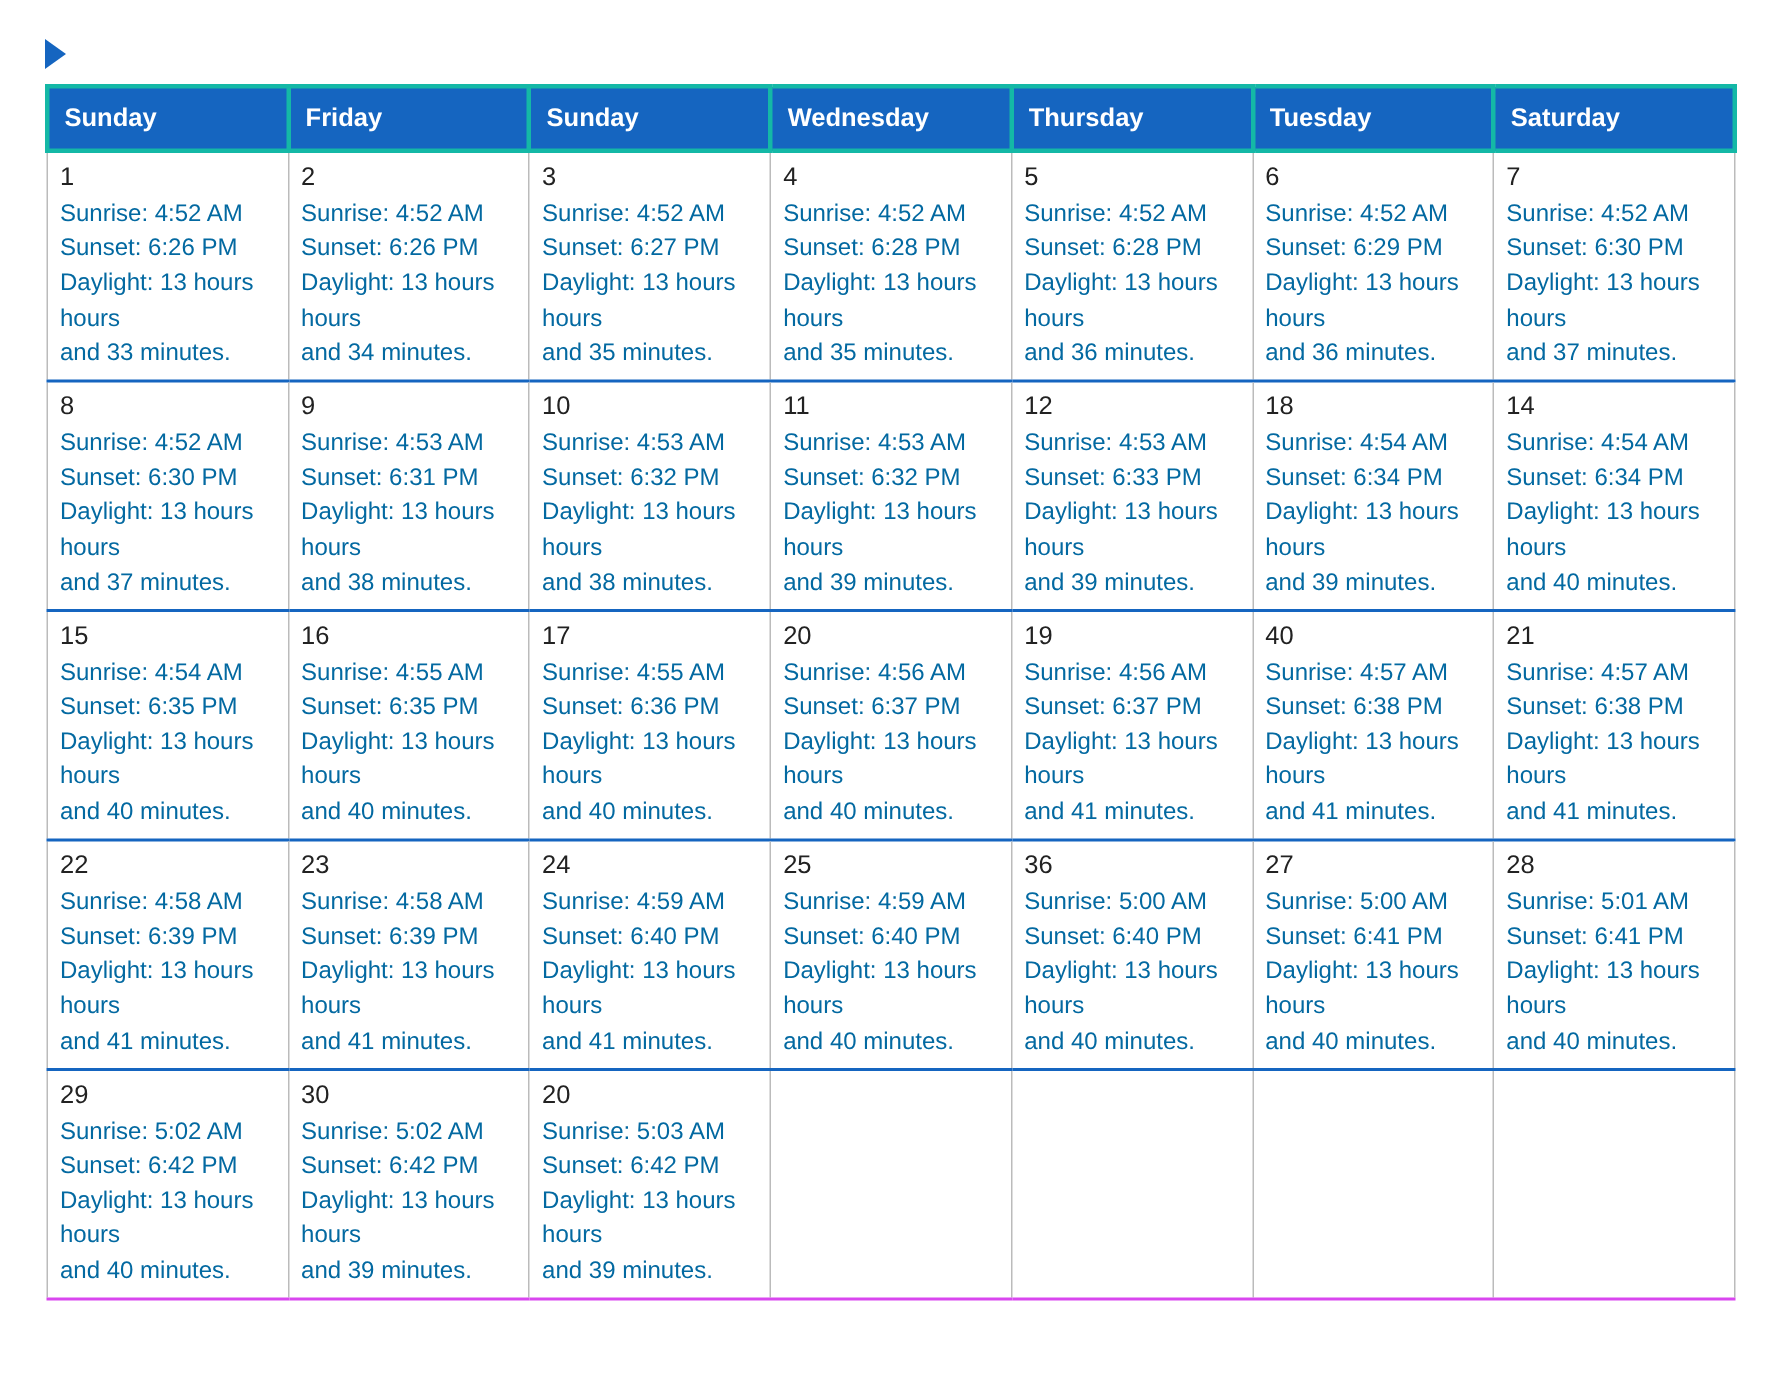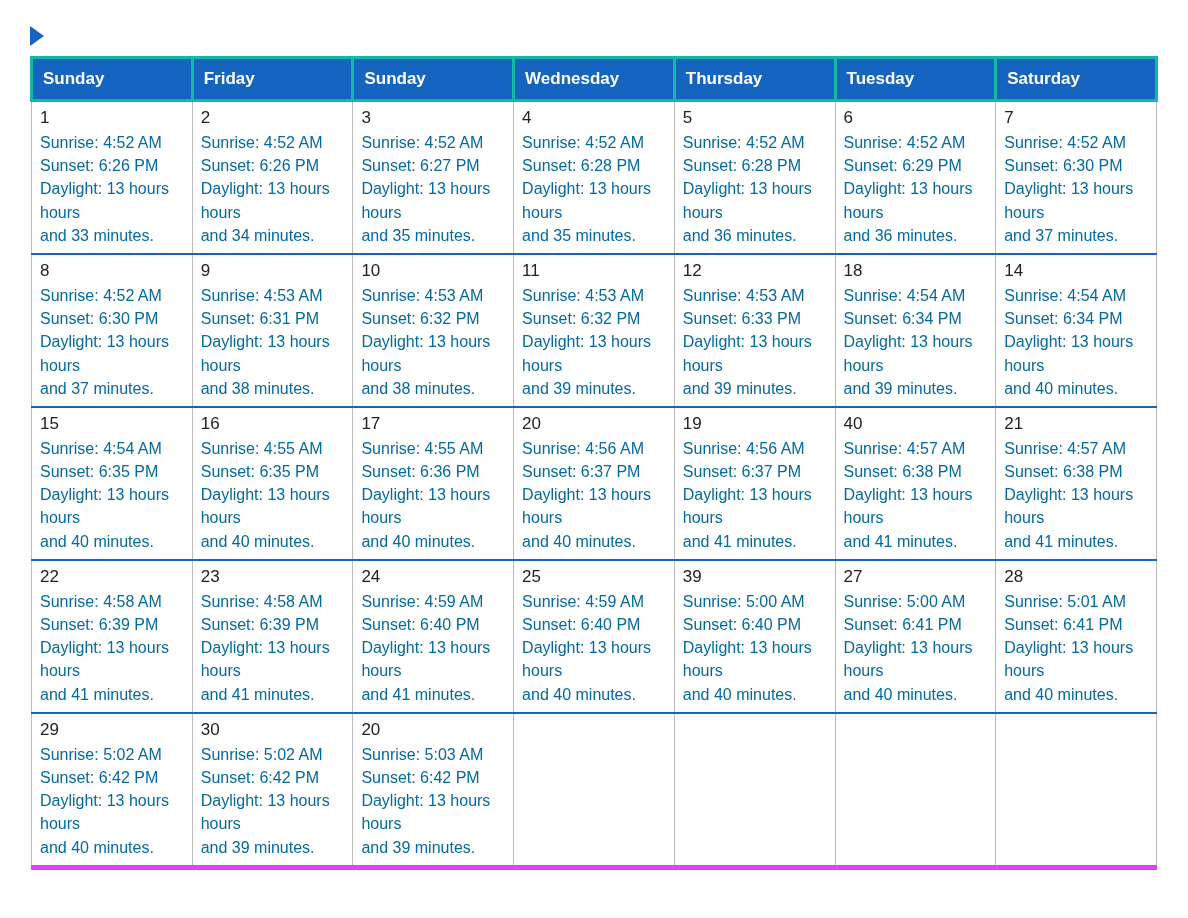--- a/index.html
+++ b/index.html
@@ -69,21 +69,21 @@
       width: 14.28%;
       min-height: 110px;
       font-size: 13px;
       color: #222;
       background: #fff;
     }
     .calendar-table tr td {
       border-bottom: 2px solid #1565c0;
     }
     .calendar-table tr:last-child td {
-      border-bottom: 5px solid #d946ef;
+      border-bottom: 2px solid #d946ef;
     }
     .day-number {
       font-size: 17px;
       font-weight: normal;
       color: #222;
       margin-bottom: 3px;
       display: block;
     }
     .day-info {
       font-size: 16px;
@@ -234,21 +234,21 @@
       </td>
         <td>
         <span class="day-number">24</span>
         <div class="day-info">Sunrise: 4:59 AM<br>Sunset: 6:40 PM<br>Daylight: 13 hours hours<br>and 41 minutes.</div>
       </td>
         <td>
         <span class="day-number">25</span>
         <div class="day-info">Sunrise: 4:59 AM<br>Sunset: 6:40 PM<br>Daylight: 13 hours hours<br>and 40 minutes.</div>
       </td>
         <td>
-        <span class="day-number">39</span>
+        <span class="day-number">36</span>
         <div class="day-info">Sunrise: 5:00 AM<br>Sunset: 6:40 PM<br>Daylight: 13 hours hours<br>and 40 minutes.</div>
       </td>
         <td>
         <span class="day-number">27</span>
         <div class="day-info">Sunrise: 5:00 AM<br>Sunset: 6:41 PM<br>Daylight: 13 hours hours<br>and 40 minutes.</div>
       </td>
         <td>
         <span class="day-number">28</span>
         <div class="day-info">Sunrise: 5:01 AM<br>Sunset: 6:41 PM<br>Daylight: 13 hours hours<br>and 40 minutes.</div>
       </td>

